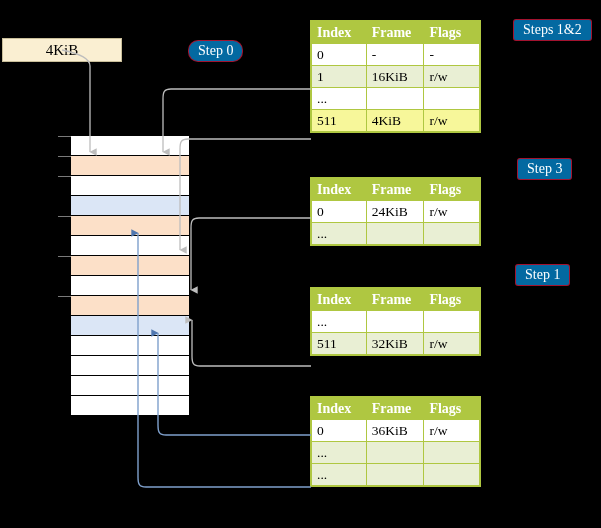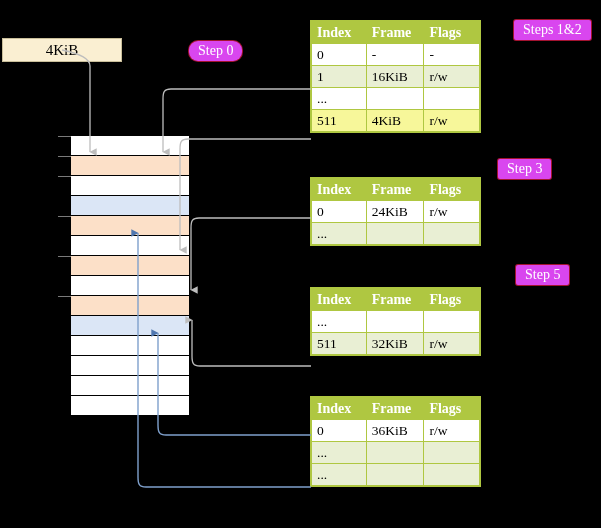--- a/index.html
+++ b/index.html
@@ -1,21 +1,21 @@
 <!DOCTYPE html>
 <html><head>
 <meta charset="utf-8">
 <style>
   html,body{margin:0;padding:0;background:#000;}
   body{width:601px;height:528px;position:relative;overflow:hidden;
        font-family:"Liberation Serif",serif;color:#000;}
   .canvas{position:absolute;inset:0;}
 
   
-  .badge{position:absolute;background:#d946ef;color:#fff;
+  .badge{position:absolute;background:#0369a1;color:#fff;
          font-family:"Liberation Serif",serif;font-size:14px;
          padding:2px 9px 3px 9px;white-space:nowrap;line-height:1.1;
          border-radius:2px;box-shadow:0 0 0 1px #A3132F;}
 
   
   .srcbox{position:absolute;background:#FAEFD2;border:1px solid #C9BE9A;
           font-size:15px;text-align:center;line-height:22px;height:22px;}
 
   
   .ptable{position:absolute;border-collapse:collapse;
@@ -48,22 +48,22 @@
   svg.overlay{position:absolute;left:0;top:0;width:601px;height:528px;
               pointer-events:none;}
 </style>
 </head>
 <body>
 
 <div class="canvas">
 
   <div class="badge" style="left:189px;top:41px;border-radius:9px;">Step 0</div>
   <div class="badge" style="left:514px;top:20px;">Steps 1&amp;2</div>
-  <div class="badge" style="left:498px;top:159px;">Step 3</div>
-  <div class="badge" style="left:516px;top:265px;">Step 5</div>
+  <div class="badge" style="left:518px;top:159px;">Step 3</div>
+  <div class="badge" style="left:516px;top:265px;">Step 1</div>
 
   <div class="srcbox" style="left:2px;top:38px;width:118px;">4KiB</div>
 
   <div class="memcol" id="memcol">
       <div class="memrow m-white"></div>
       <div class="memrow m-peach"></div>
       <div class="memrow m-white"></div>
       <div class="memrow m-blue"></div>
       <div class="memrow m-peach"></div>
       <div class="memrow m-white"></div>

